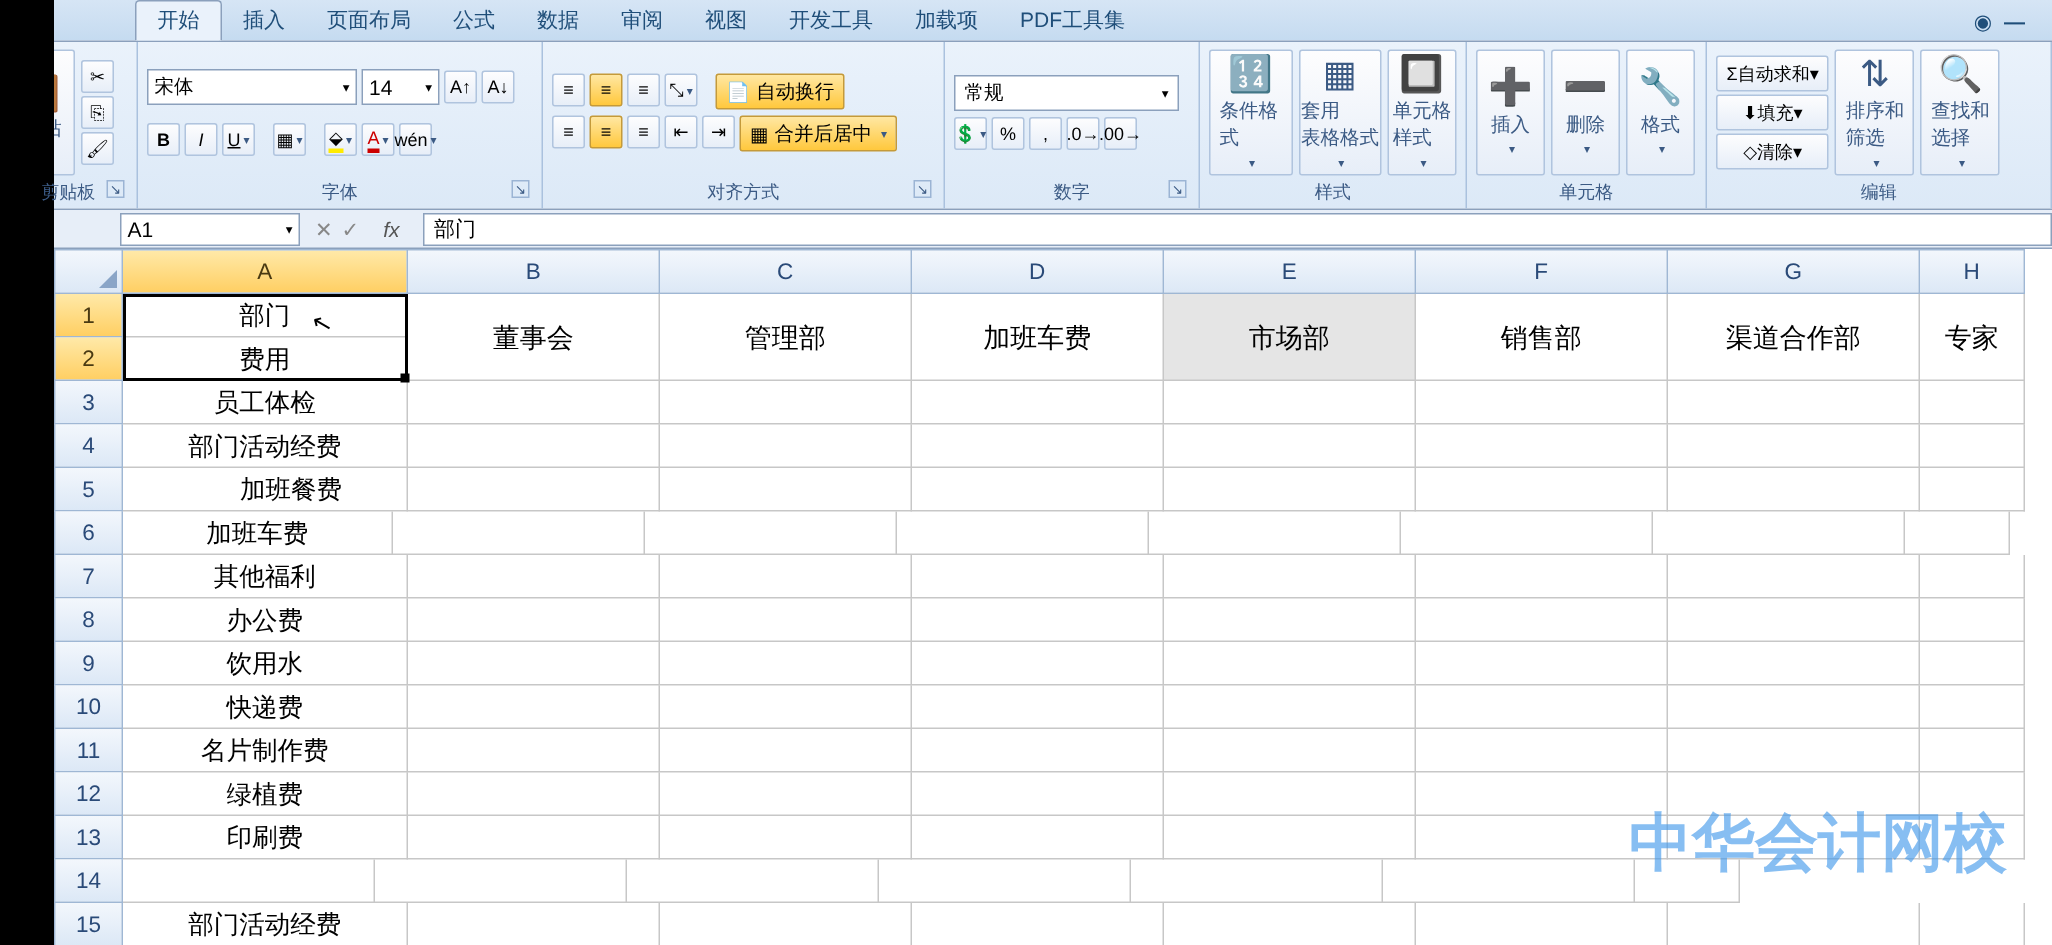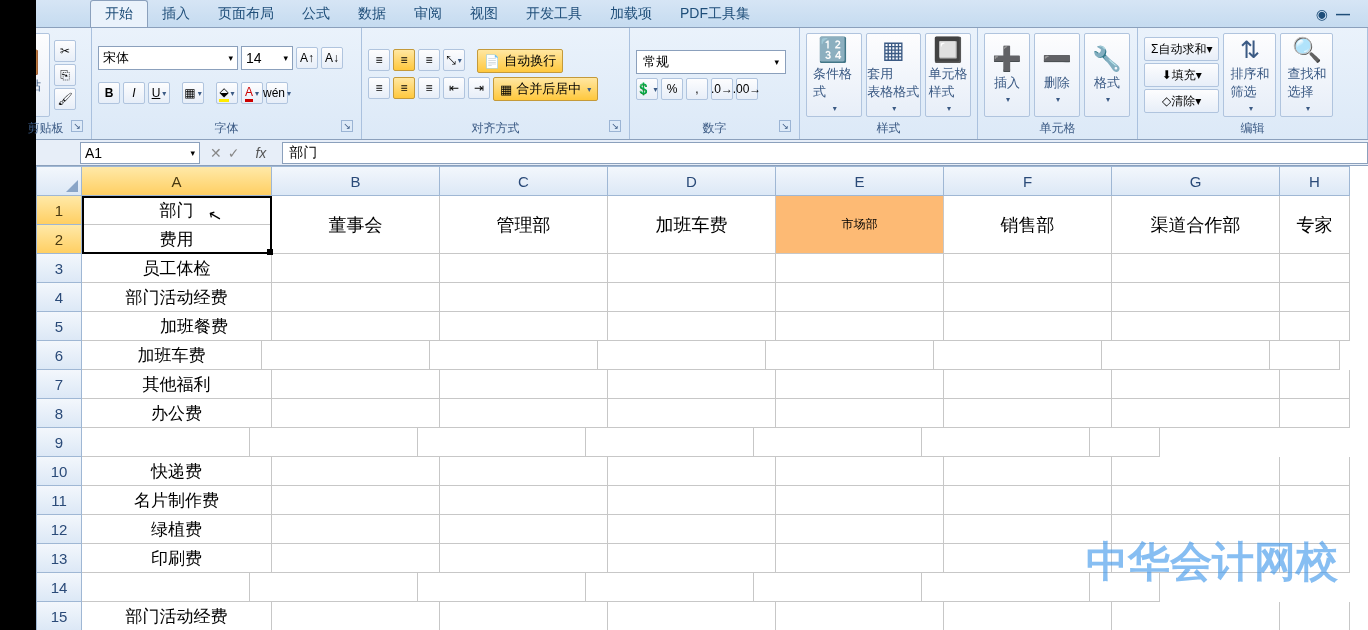--- a/index.html
+++ b/index.html
@@ -384,20 +384,21 @@
         <div class="cell a" style="width: 190px;">办公费</div>
         <div class="cell" style="width: 168px;"></div>
         <div class="cell" style="width: 168px;"></div>
         <div class="cell" style="width: 168px;"></div>
         <div class="cell" style="width: 168px;"></div>
         <div class="cell" style="width: 168px;"></div>
         <div class="cell" style="width: 168px;"></div>
         <div class="cell" style="width: 70px;"></div>
       </div>
       <div class="row">
+        <div class="cell a" style="width: 190px;">饮用水</div>
         <div class="cell" style="width: 168px;"></div>
         <div class="cell" style="width: 168px;"></div>
         <div class="cell" style="width: 168px;"></div>
         <div class="cell" style="width: 168px;"></div>
         <div class="cell" style="width: 168px;"></div>
         <div class="cell" style="width: 168px;"></div>
         <div class="cell" style="width: 70px;"></div>
       </div>
       <div class="row">
         <div class="cell a" style="width: 190px;">快递费</div>
@@ -454,21 +455,21 @@
         <div class="cell" style="width: 168px;"></div>
         <div class="cell" style="width: 168px;"></div>
         <div class="cell" style="width: 168px;"></div>
         <div class="cell" style="width: 168px;"></div>
         <div class="cell" style="width: 168px;"></div>
         <div class="cell" style="width: 70px;"></div>
       </div>
       <div style="position: absolute; left: 190px; top: 0px; width: 168px; height: 58px; border-right: 1px solid rgb(199, 199, 199); border-bottom: 1px solid rgb(199, 199, 199); display: flex; align-items: center; justify-content: center; font-size: 18px; background: rgb(255, 255, 255);">董事会</div>
       <div style="position: absolute; left: 358px; top: 0px; width: 168px; height: 58px; border-right: 1px solid rgb(199, 199, 199); border-bottom: 1px solid rgb(199, 199, 199); display: flex; align-items: center; justify-content: center; font-size: 18px; background: rgb(255, 255, 255);">管理部</div>
       <div style="position: absolute; left: 526px; top: 0px; width: 168px; height: 58px; border-right: 1px solid rgb(199, 199, 199); border-bottom: 1px solid rgb(199, 199, 199); display: flex; align-items: center; justify-content: center; font-size: 18px; background: rgb(255, 255, 255);">加班车费</div>
-      <div style="position: absolute; left: 694px; top: 0px; width: 168px; height: 58px; border-right: 1px solid rgb(199, 199, 199); border-bottom: 1px solid rgb(199, 199, 199); display: flex; align-items: center; justify-content: center; font-size: 12px; background: #fdba74;">市场部</div>
+      <div style="position: absolute; left: 694px; top: 0px; width: 168px; height: 58px; border-right: 1px solid rgb(199, 199, 199); border-bottom: 1px solid rgb(199, 199, 199); display: flex; align-items: center; justify-content: center; font-size: 18px; background: #e5e5e5;">市场部</div>
       <div style="position: absolute; left: 862px; top: 0px; width: 168px; height: 58px; border-right: 1px solid rgb(199, 199, 199); border-bottom: 1px solid rgb(199, 199, 199); display: flex; align-items: center; justify-content: center; font-size: 18px; background: rgb(255, 255, 255);">销售部</div>
       <div style="position: absolute; left: 1030px; top: 0px; width: 168px; height: 58px; border-right: 1px solid rgb(199, 199, 199); border-bottom: 1px solid rgb(199, 199, 199); display: flex; align-items: center; justify-content: center; font-size: 18px; background: rgb(255, 255, 255);">渠道合作部</div>
       <div style="position: absolute; left: 1198px; top: 0px; width: 70px; height: 58px; border-right: 1px solid rgb(199, 199, 199); border-bottom: 1px solid rgb(199, 199, 199); display: flex; align-items: center; justify-content: center; font-size: 18px; background: rgb(255, 255, 255);">专家</div>
     </div>
   <div class="sel-box" id="selbox" style="left: 46px; top: 30px; width: 190px; height: 58px;">
       <div class="sel-handle"></div>
     </div>
   <div class="cursor" style="left:172px;top:40px">↖</div>
 </div>
 

